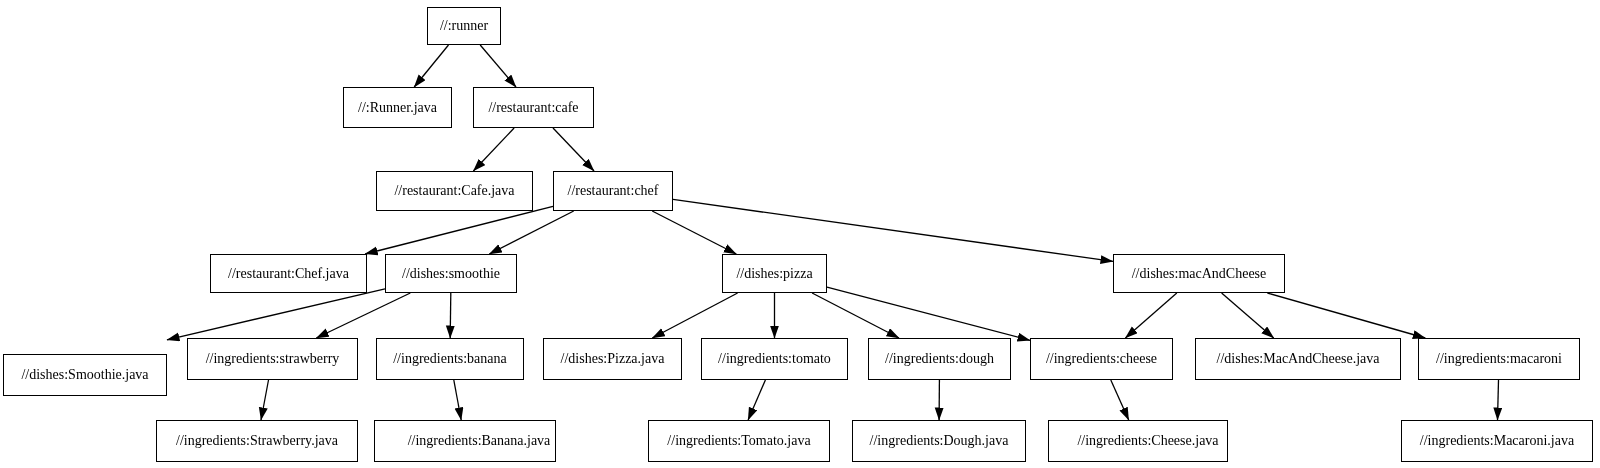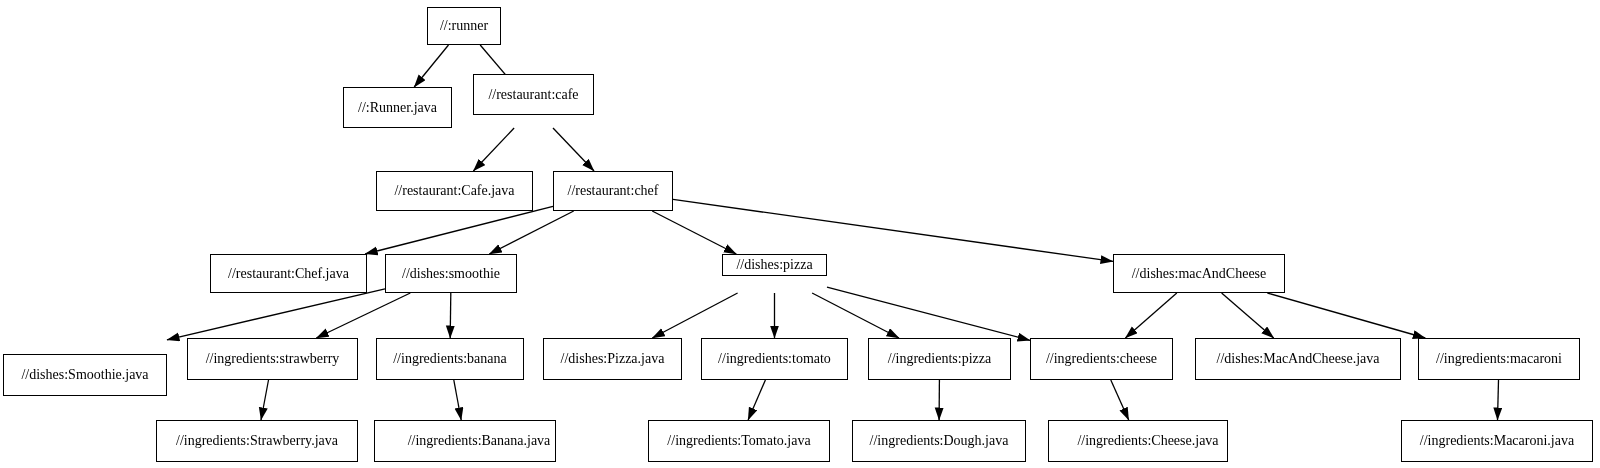--- a/index.html
+++ b/index.html
@@ -65,36 +65,36 @@
         <line x1="1498.5" y1="380.0" x2="1497.5" y2="420.0" stroke="#000000" stroke-width="1.3" marker-end="url(#arrow)"></line>
       </g>
   </svg>
   <div id="node-layer">
       <div class="node" style="left: 427px; top: 7px; width: 74px; height: 38px; background: rgb(255, 255, 255); border-color: rgb(0, 0, 0);">
     <span class="node-label" style="color: rgb(0, 0, 0);">//:runner</span>
   </div>
       <div class="node" style="left: 343px; top: 87px; width: 109px; height: 41px; background: rgb(255, 255, 255); border-color: rgb(0, 0, 0);">
     <span class="node-label" style="color: rgb(0, 0, 0);">//:Runner.java</span>
   </div>
-      <div class="node" style="left: 473px; top: 74px; width: 121px; height: 41px; background: rgb(255, 255, 255); border-color: rgb(0, 0, 0);">
+      <div class="node" style="left: 473px; top: 87px; width: 121px; height: 41px; background: rgb(255, 255, 255); border-color: rgb(0, 0, 0);">
     <span class="node-label" style="color: rgb(0, 0, 0);">//restaurant:cafe</span>
   </div>
       <div class="node" style="left: 376px; top: 171px; width: 157px; height: 40px; background: rgb(255, 255, 255); border-color: rgb(0, 0, 0);">
     <span class="node-label" style="color: rgb(0, 0, 0);">//restaurant:Cafe.java</span>
   </div>
       <div class="node" style="left: 553px; top: 171px; width: 120px; height: 40px; background: rgb(255, 255, 255); border-color: rgb(0, 0, 0);">
     <span class="node-label" style="color: rgb(0, 0, 0);">//restaurant:chef</span>
   </div>
       <div class="node" style="left: 210px; top: 254px; width: 157px; height: 39px; background: rgb(255, 255, 255); border-color: rgb(0, 0, 0);">
     <span class="node-label" style="color: rgb(0, 0, 0);">//restaurant:Chef.java</span>
   </div>
       <div class="node" style="left: 385px; top: 254px; width: 132px; height: 39px; background: rgb(255, 255, 255); border-color: rgb(0, 0, 0);">
     <span class="node-label" style="color: rgb(0, 0, 0);">//dishes:smoothie</span>
   </div>
-      <div class="node" style="left: 722px; top: 254px; width: 105px; height: 22px; background: rgb(255, 255, 255); border-color: rgb(0, 0, 0);">
+      <div class="node" style="left: 722px; top: 254px; width: 105px; height: 39px; background: rgb(255, 255, 255); border-color: rgb(0, 0, 0);">
     <span class="node-label" style="color: rgb(0, 0, 0);">//dishes:pizza</span>
   </div>
       <div class="node" style="left: 1113px; top: 254px; width: 172px; height: 39px; background: rgb(255, 255, 255); border-color: rgb(0, 0, 0);">
     <span class="node-label" style="color: rgb(0, 0, 0);">//dishes:macAndCheese</span>
   </div>
       <div class="node" style="left: 3px; top: 354px; width: 164px; height: 42px; background: rgb(255, 255, 255); border-color: rgb(0, 0, 0);">
     <span class="node-label" style="color: rgb(0, 0, 0);">//dishes:Smoothie.java</span>
   </div>
       <div class="node" style="left: 187px; top: 338px; width: 171px; height: 42px; background: rgb(255, 255, 255); border-color: rgb(0, 0, 0);">
     <span class="node-label" style="color: rgb(0, 0, 0);">//ingredients:strawberry</span>
@@ -102,21 +102,21 @@
       <div class="node" style="left: 376px; top: 338px; width: 148px; height: 42px; background: rgb(255, 255, 255); border-color: rgb(0, 0, 0);">
     <span class="node-label" style="color: rgb(0, 0, 0);">//ingredients:banana</span>
   </div>
       <div class="node" style="left: 543px; top: 338px; width: 139px; height: 42px; background: rgb(255, 255, 255); border-color: rgb(0, 0, 0);">
     <span class="node-label" style="color: rgb(0, 0, 0);">//dishes:Pizza.java</span>
   </div>
       <div class="node" style="left: 701px; top: 338px; width: 147px; height: 42px; background: rgb(255, 255, 255); border-color: rgb(0, 0, 0);">
     <span class="node-label" style="color: rgb(0, 0, 0);">//ingredients:tomato</span>
   </div>
       <div class="node" style="left: 868px; top: 338px; width: 143px; height: 42px; background: rgb(255, 255, 255); border-color: rgb(0, 0, 0);">
-    <span class="node-label" style="color: rgb(0, 0, 0);">//ingredients:pizza</span>
+    <span class="node-label" style="color: rgb(0, 0, 0);">//ingredients:dough</span>
   </div>
       <div class="node" style="left: 1030px; top: 338px; width: 143px; height: 42px; background: rgb(255, 255, 255); border-color: rgb(0, 0, 0);">
     <span class="node-label" style="color: rgb(0, 0, 0);">//ingredients:cheese</span>
   </div>
       <div class="node" style="left: 1195px; top: 338px; width: 206px; height: 42px; background: rgb(255, 255, 255); border-color: rgb(0, 0, 0);">
     <span class="node-label" style="color: rgb(0, 0, 0);">//dishes:MacAndCheese.java</span>
   </div>
       <div class="node" style="left: 1418px; top: 338px; width: 162px; height: 42px; background: rgb(255, 255, 255); border-color: rgb(0, 0, 0);">
     <span class="node-label" style="color: rgb(0, 0, 0);">//ingredients:macaroni</span>
   </div>

